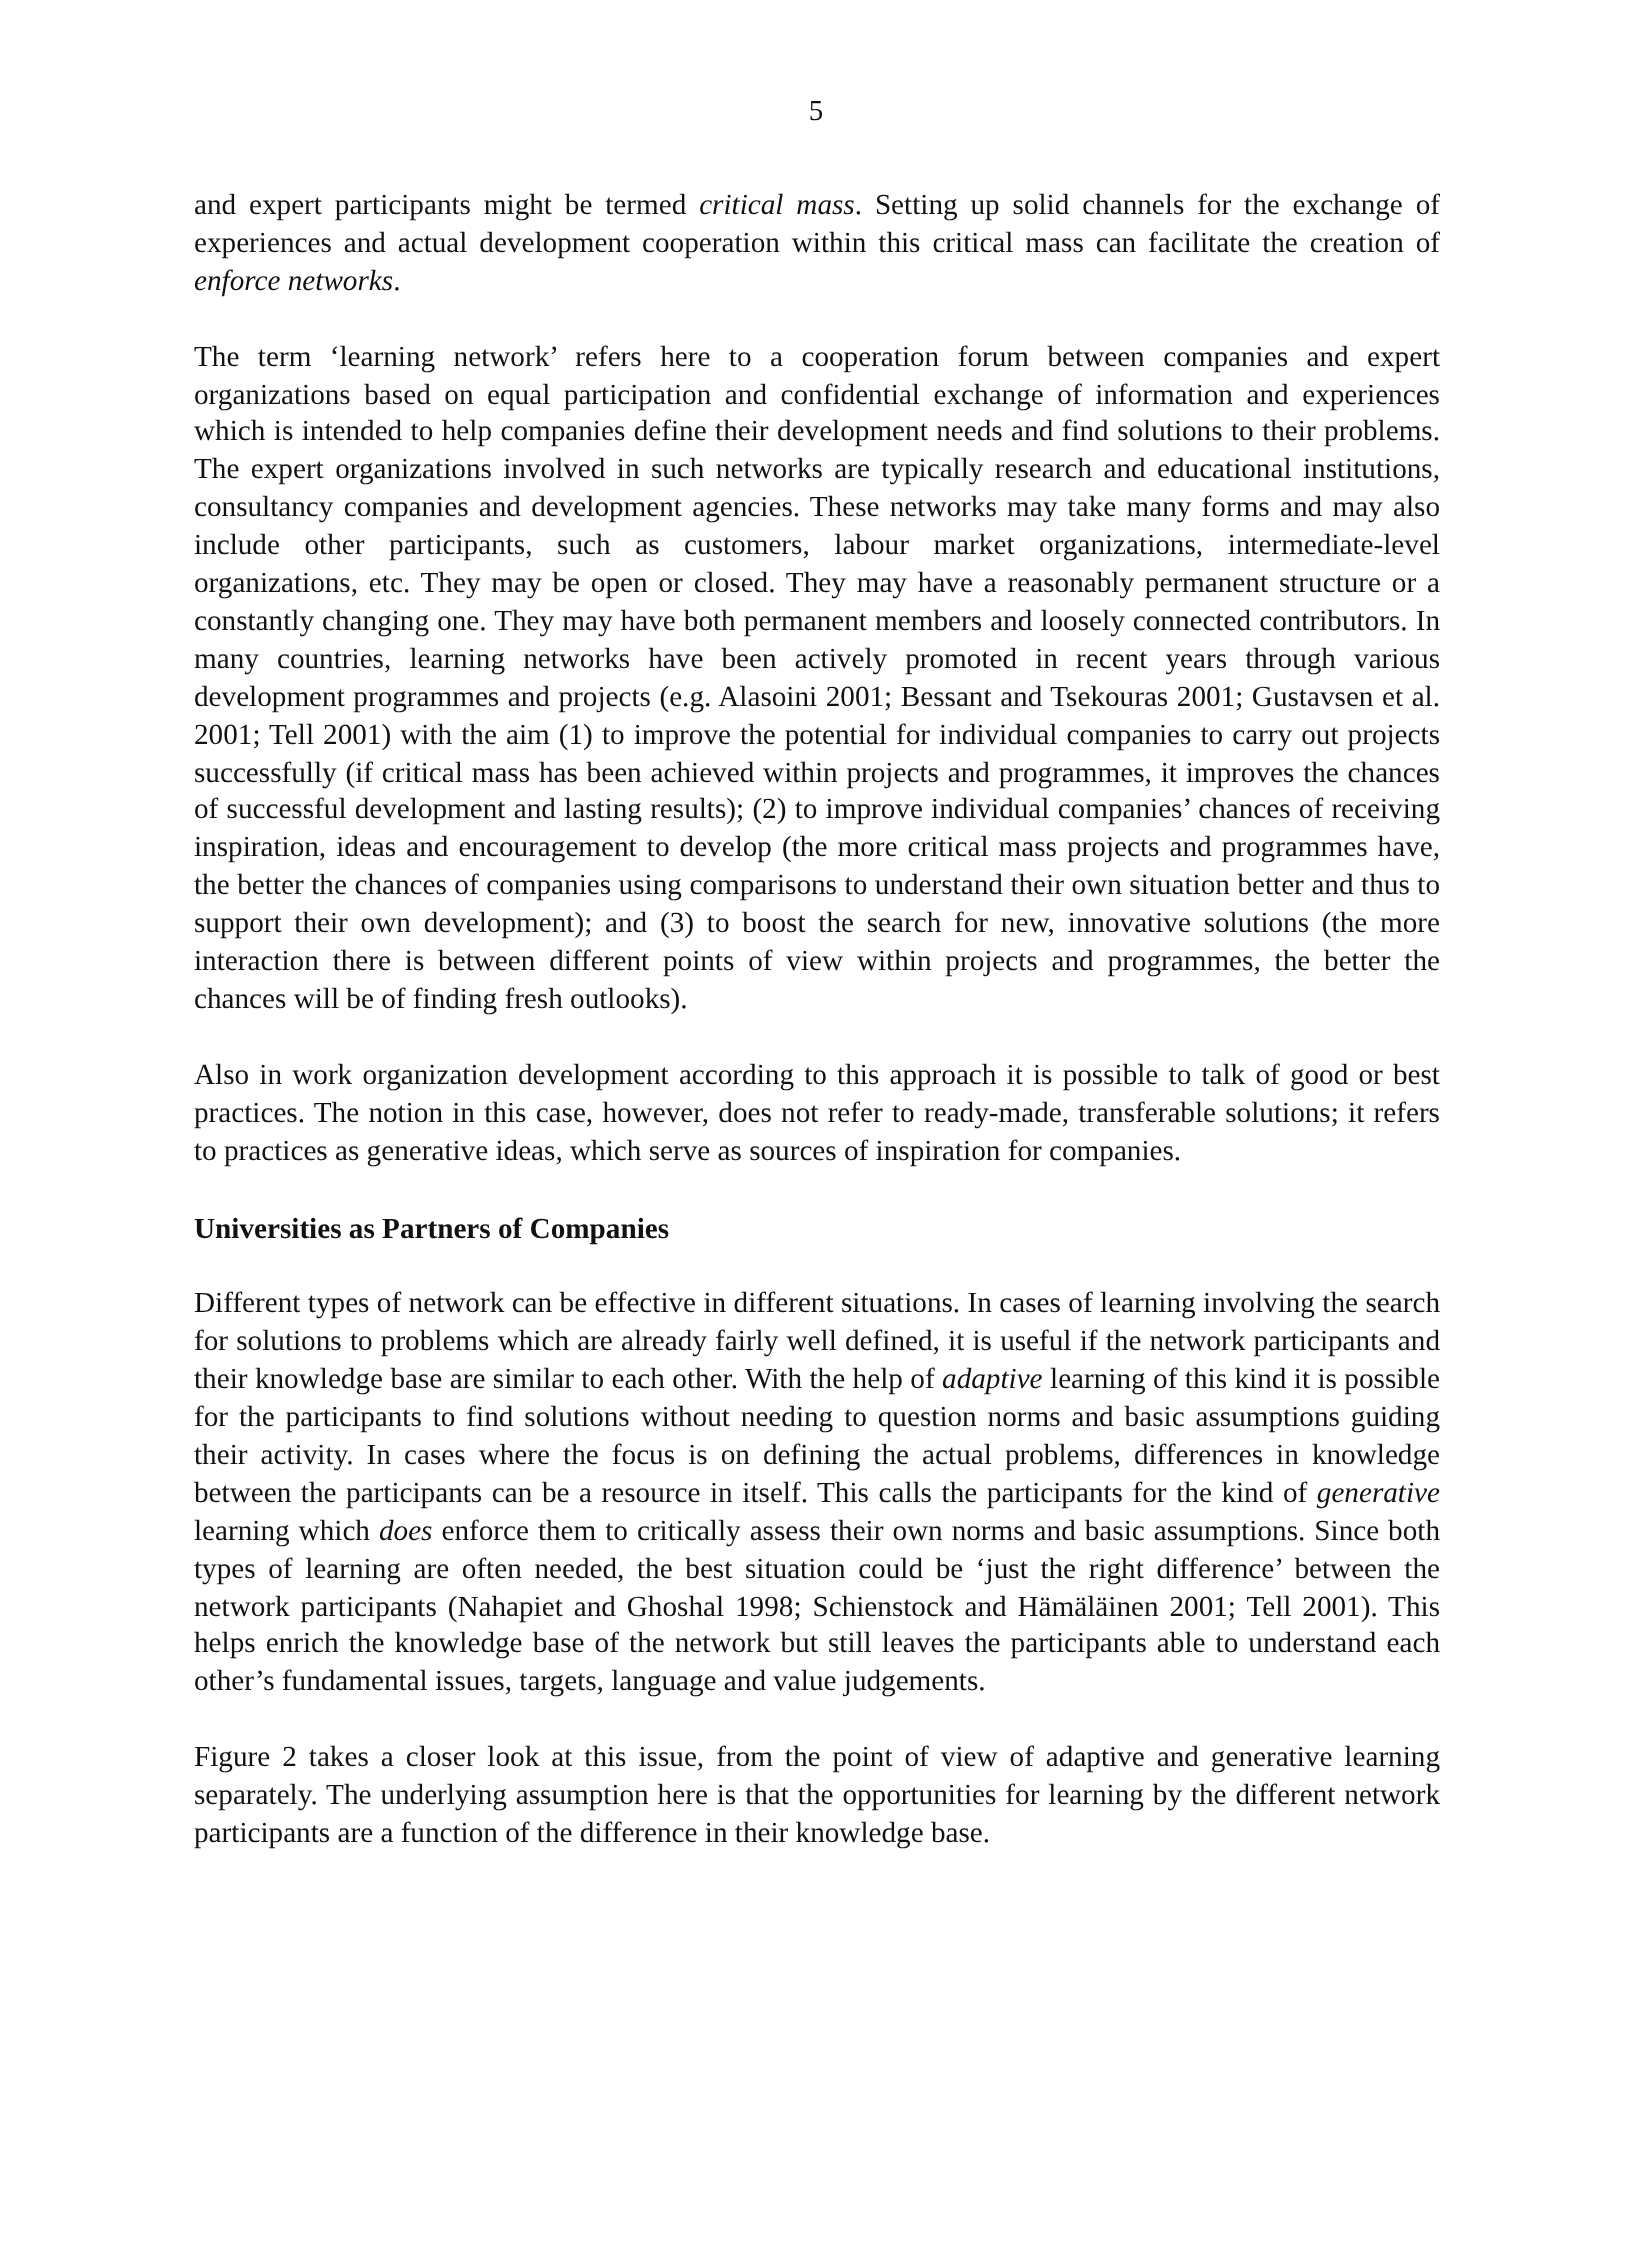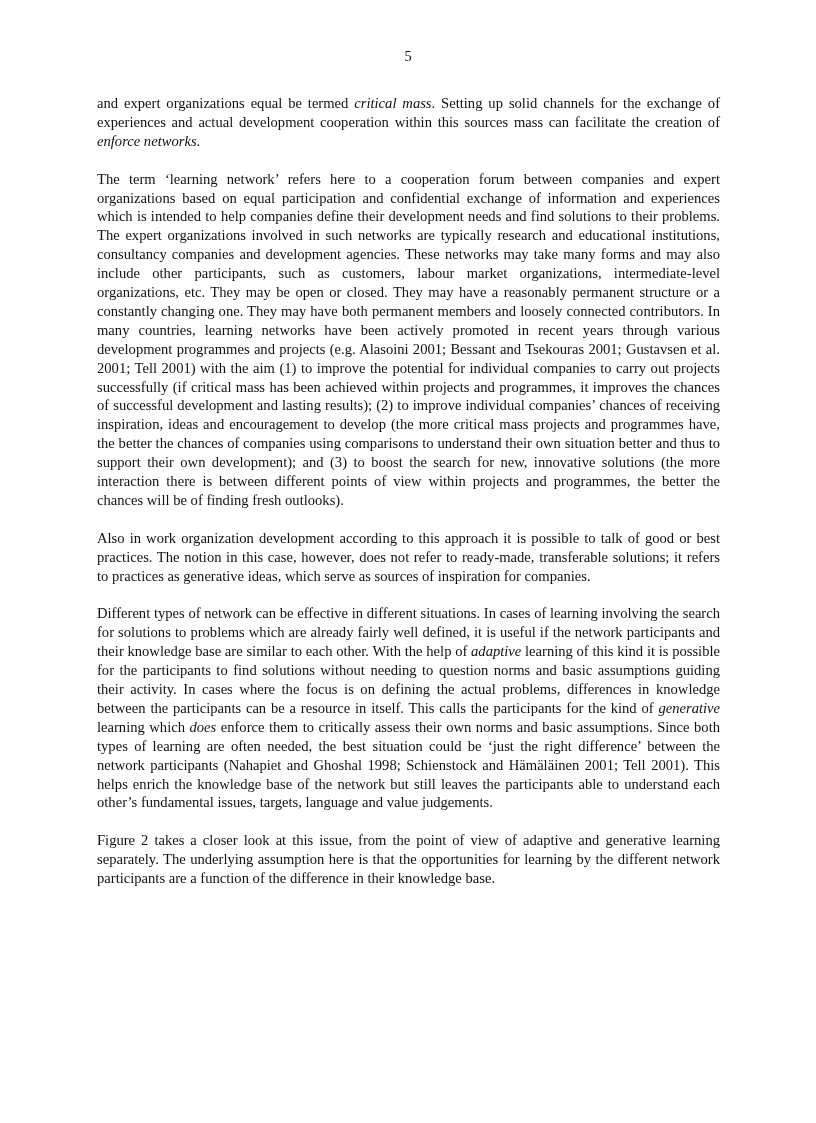--- a/index.html
+++ b/index.html
@@ -46,31 +46,32 @@
     em { }
   </style>
 </head>
 <body>
 
 <div class="page-number">5</div>
 
 <div class="content">
 
   <p class="para">
-    <span>and expert organizations equal be termed </span><em>critical mass</em><span>. Setting up solid channels for the exchange of experiences and actual development cooperation within this sources mass can facilitate the creation of </span><em>enforce networks</em><span>.</span>
+    <span>and expert participants might be termed </span><em>critical mass</em><span>. Setting up solid channels for the exchange of experiences and actual development cooperation within this critical mass can facilitate the creation of </span><em>enforce networks</em><span>.</span>
   </p>
 
   <p class="para">
     <span>The term ‘learning network’ refers here to a cooperation forum between companies and expert organizations based on equal participation and confidential exchange of information and experiences which is intended to help companies define their development needs and find solutions to their problems. The expert organizations involved in such networks are typically research and educational institutions, consultancy companies and development agencies. These networks may take many forms and may also include other participants, such as customers, labour market organizations, intermediate-level organizations, etc. They may be open or closed. They may have a reasonably permanent structure or a constantly changing one. They may have both permanent members and loosely connected contributors. In many countries, learning networks have been actively promoted in recent years through various development programmes and projects (e.g. Alasoini 2001; Bessant and Tsekouras 2001; Gustavsen et al. 2001; Tell 2001) with the aim (1) to improve the potential for individual companies to carry out projects successfully (if critical mass has been achieved within projects and programmes, it improves the chances of successful development and lasting results); (2) to improve individual companies’ chances of receiving inspiration, ideas and encouragement to develop (the more critical mass projects and programmes have, the better the chances of companies using comparisons to understand their own situation better and thus to support their own development); and (3) to boost the search for new, innovative solutions (the more interaction there is between different points of view within projects and programmes, the better the chances will be of finding fresh outlooks).</span>
   </p>
 
   <p class="para">
     <span>Also in work organization development according to this approach it is possible to talk of good or best practices. The notion in this case, however, does not refer to ready-made, transferable solutions; it refers to practices as generative ideas, which serve as sources of inspiration for companies.</span>
   </p>
 
+  <h3 class="heading">Universities as Partners of Companies</h3>
 
   <p class="para">
     <span>Different types of network can be effective in different situations. In cases of learning involving the search for solutions to problems which are already fairly well defined, it is useful if the network participants and their knowledge base are similar to each other. With the help of </span><em>adaptive</em><span> learning of this kind it is possible for the participants to find solutions without needing to question norms and basic assumptions guiding their activity. In cases where the focus is on defining the actual problems, differences in knowledge between the participants can be a resource in itself. This calls the participants for the kind of </span><em>generative</em><span> learning which </span><em>does</em><span> enforce them to critically assess their own norms and basic assumptions. Since both types of learning are often needed, the best situation could be ‘just the right difference’ between the network participants (Nahapiet and Ghoshal 1998; Schienstock and Hämäläinen 2001; Tell 2001). This helps enrich the knowledge base of the network but still leaves the participants able to understand each other’s fundamental issues, targets, language and value judgements.</span>
   </p>
 
   <p class="para">
     <span>Figure 2 takes a closer look at this issue, from the point of view of adaptive and generative learning separately. The underlying assumption here is that the opportunities for learning by the different network participants are a function of the difference in their knowledge base.</span>
   </p>
 
 </div>

